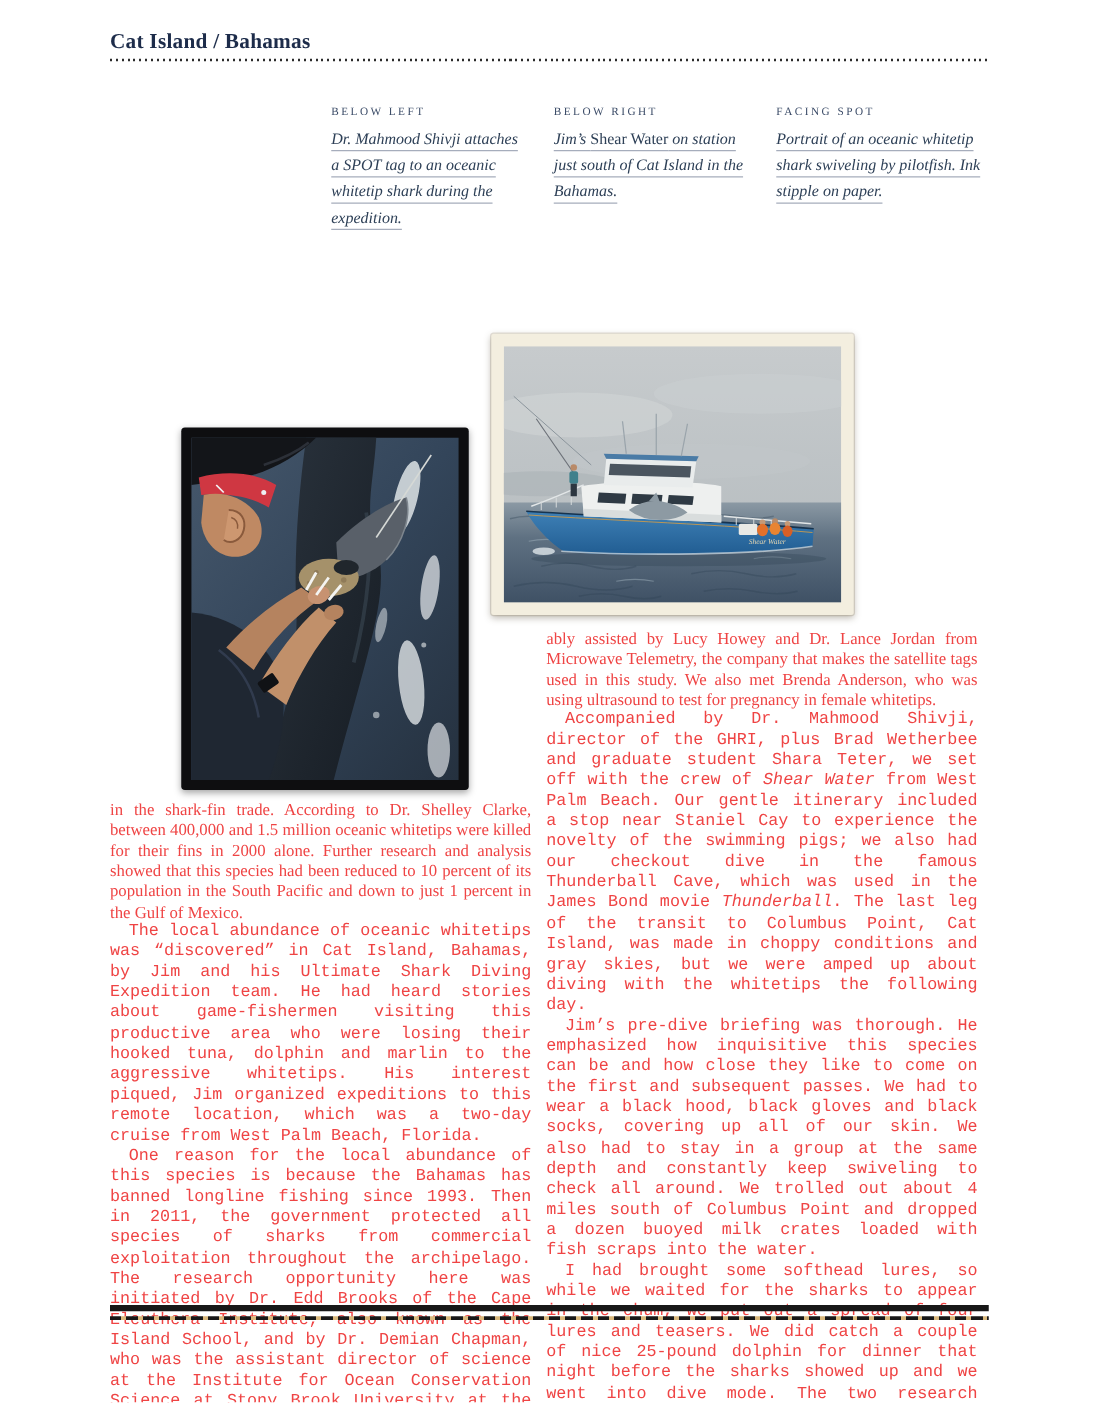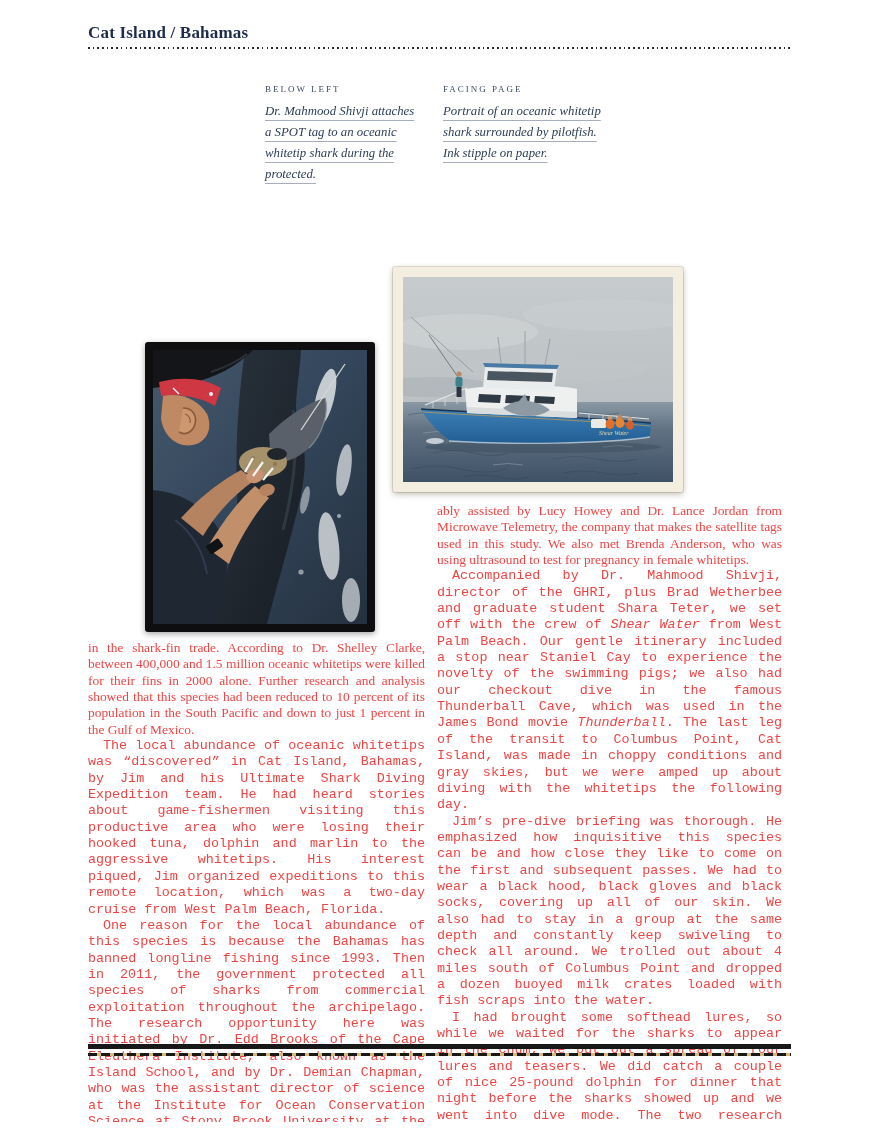--- a/index.html
+++ b/index.html
@@ -47,25 +47,29 @@
 <body>
 
 <div class="page">
 
   <div class="header-title">Cat Island / Bahamas</div>
   <div class="dotted-rule"></div>
 
   <div class="captions">
     <div class="caption">
       <p class="caption-label">BELOW LEFT</p>
-      <p class="caption-text">Dr. Mahmood Shivji attaches a SPOT tag to an oceanic whitetip shark during the protected.</p>
+      <p class="caption-text">Dr. Mahmood Shivji attaches a SPOT tag to an oceanic whitetip shark during the expedition.</p>
     </div>
     <div class="caption">
-      <p class="caption-label">FACING PAGE</p>
-      <p class="caption-text">Portrait of an oceanic whitetip shark surrounded by pilotfish. Ink stipple on paper.</p>
+      <p class="caption-label">BELOW RIGHT</p>
+      <p class="caption-text"><span>Jim’s </span><span class="roman">Shear Water</span><span> on station just south of Cat Island in the Bahamas.</span></p>
+    </div>
+    <div class="caption">
+      <p class="caption-label">FACING SPOT</p>
+      <p class="caption-text">Portrait of an oceanic whitetip shark swiveling by pilotfish. Ink stipple on paper.</p>
     </div>
   </div>
 
   <figure class="photo-boat" style="margin:0">
     <svg viewBox="0 0 270 205" xmlns="http://www.w3.org/2000/svg">
       <defs>
         <linearGradient id="sky" x1="0" y1="0" x2="0" y2="1">
           <stop offset="0" stop-color="#c7cbcd"></stop>
             <stop offset="0.7" stop-color="#b9bfc2"></stop>
             <stop offset="1" stop-color="#adb4b8"></stop>

